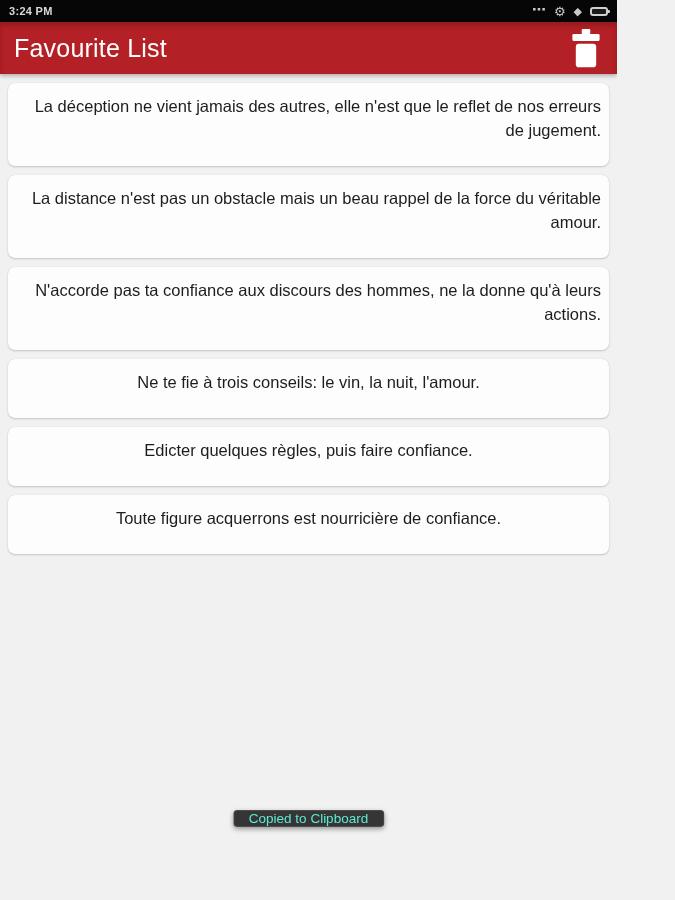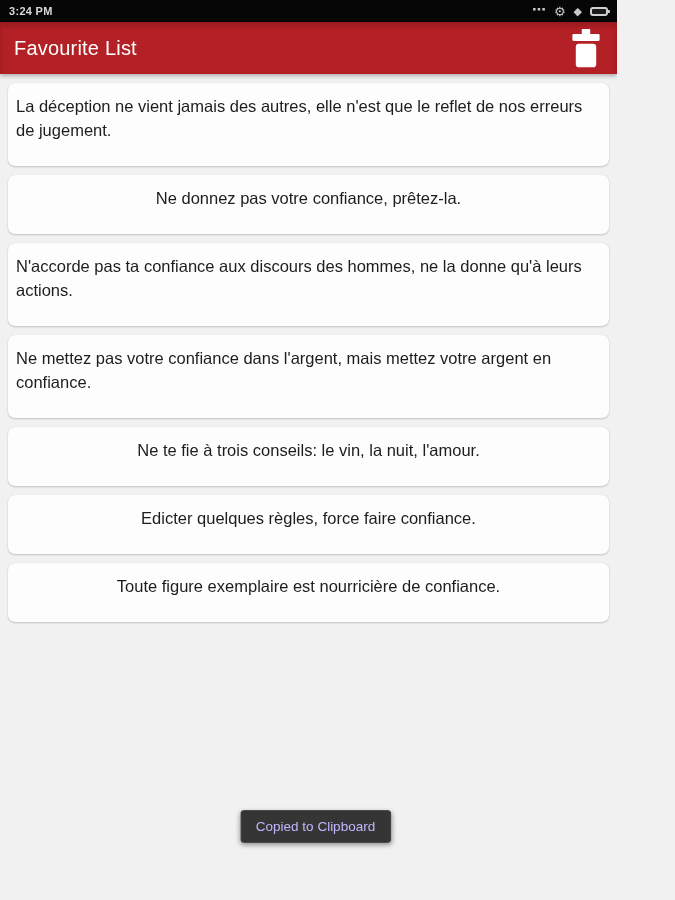--- a/index.html
+++ b/index.html
@@ -32,48 +32,48 @@
   }
 
   
   .app-bar {
     height:52px; background:#b32025;
     display:flex; align-items:center;
     padding:0 10px 0 14px; box-sizing:border-box;
     box-shadow:0 2px 4px rgba(0,0,0,.28), inset 0 4px 5px rgba(0,0,0,.16);
     position:relative; z-index:5;
   }
-  .app-title { color:#ffffff; font-size:20px; font-weight:500; flex:1; letter-spacing:.2px; }
+  .app-title { color:#ffffff; font-size:25px; font-weight:500; flex:1; letter-spacing:.2px; }
   .trash-btn {
     background:none; border:none; padding:2px; margin:0;
     width:42px; height:46px; display:flex; align-items:center; justify-content:center;
     cursor:pointer;
   }
 
   
   .list { padding:9px 8px; display:flex; flex-direction:column; gap:9px; }
   .card {
     background:#fdfdfd; border-radius:7px;
     box-shadow:0 1px 2px rgba(0,0,0,.18), 0 0 1px rgba(0,0,0,.12);
     padding:11px 8px 24px; box-sizing:border-box;
     display:flex; justify-content:center;
   }
   .qtext {
     font-size:16.5px; line-height:24px; color:#1d1d1d;
-    text-align:left; max-width:100%;
+    text-align:right; max-width:100%;
   }
 
   
   .toast {
     position:absolute; top:810px; left:50%; transform:translateX(-50%);
-    background:rgba(45,45,45,.96); color:#c4b5fd;
-    font-size:13.5px; padding:8px 15px; border-radius:4px;
+    background:rgba(45,45,45,.96); color:#5eead4;
+    font-size:13.5px; padding:0 15px; border-radius:4px;
     border:1px solid rgba(95,95,95,.55);
     box-shadow:0 2px 5px rgba(0,0,0,.4);
-    z-index:20; white-space:nowrap;margin-left:7px;
+    z-index:20; white-space:nowrap;
   }
 </style>
 </head>
 <body>
 
 <div class="screen">
 
   <div class="status-bar">
     <span class="sb-time">3:24 PM</span>
     <span class="sb-icons">
@@ -97,34 +97,31 @@
         </svg>
       </span>
     </button>
   </div>
 
   <div class="list">
     <div class="card">
       <div class="qtext">La déception ne vient jamais des autres, elle n'est que le reflet de nos erreurs de jugement.</div>
     </div>
     <div class="card">
-      <div class="qtext">Ne donnez pas votre confiance, prêtez-la.</div>
+      <div class="qtext">La distance n'est pas un obstacle mais un beau rappel de la force du véritable amour.</div>
     </div>
     <div class="card">
       <div class="qtext">N'accorde pas ta confiance aux discours des hommes, ne la donne qu'à leurs actions.</div>
     </div>
     <div class="card">
-      <div class="qtext">Ne mettez pas votre confiance dans l'argent, mais mettez votre argent en confiance.</div>
-    </div>
-    <div class="card">
       <div class="qtext">Ne te fie à trois conseils: le vin, la nuit, l'amour.</div>
     </div>
     <div class="card">
-      <div class="qtext">Edicter quelques règles, force faire confiance.</div>
+      <div class="qtext">Edicter quelques règles, puis faire confiance.</div>
     </div>
     <div class="card">
-      <div class="qtext">Toute figure exemplaire est nourricière de confiance.</div>
+      <div class="qtext">Toute figure acquerrons est nourricière de confiance.</div>
     </div>
   </div>
 
   <div class="toast">Copied to Clipboard</div>
 
 </div>
 
 </body></html>

